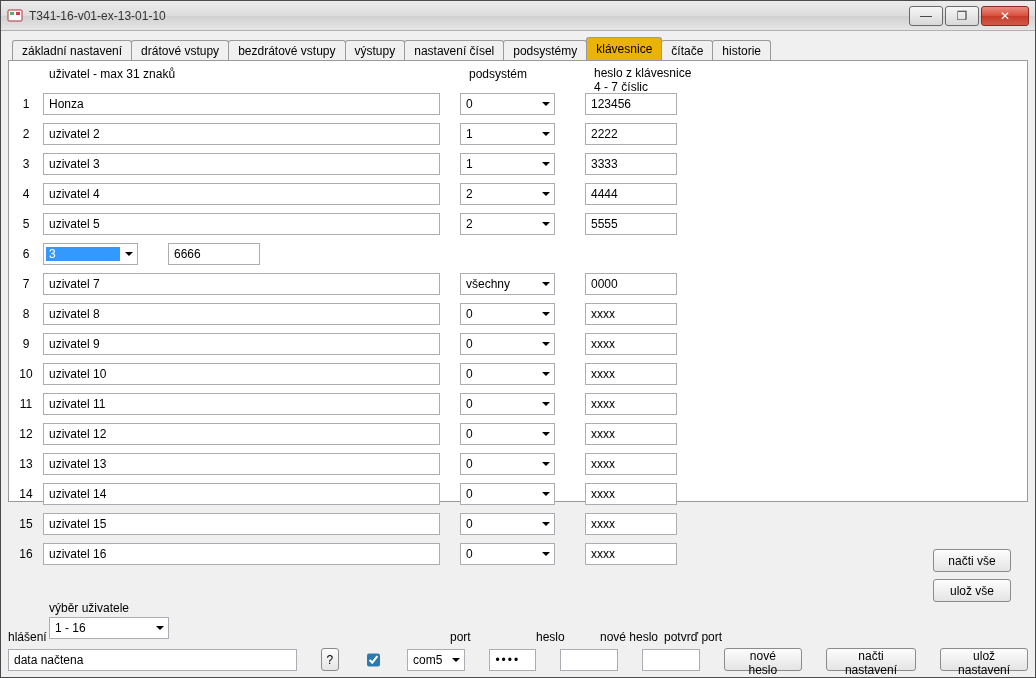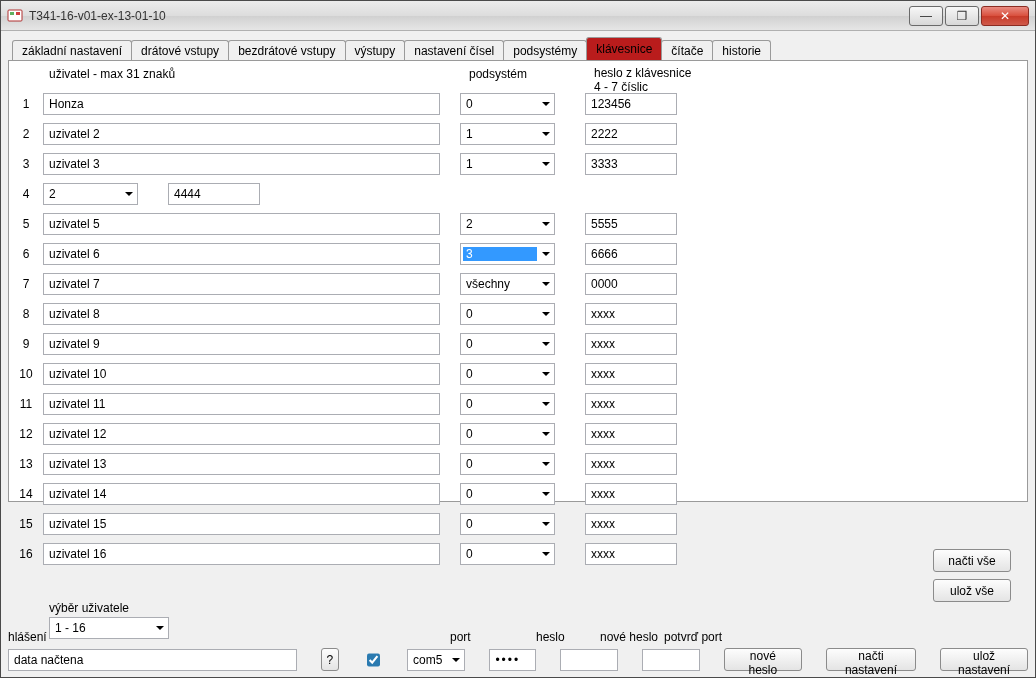--- a/index.html
+++ b/index.html
@@ -30,21 +30,21 @@
   .client { position:absolute; top:30px; left:0; right:0; bottom:0; padding:7px; }
 
   
   .tabstrip { display:flex; align-items:flex-end; height:22px; padding-left:4px; }
   .tab {
     border:1px solid #9a9a9a; border-bottom:none;
     padding:3px 9px 3px 9px; background:#f0f0f0; margin-right:-1px;
     border-top-left-radius:3px; border-top-right-radius:3px;
     color:#000; white-space:nowrap; position:relative; top:1px;
   }
-  .tab.active { background:#b91c1c; z-index:2; padding-top:4px; padding-bottom:4px; top:0; }
+  .tab.active { background:#eab308; z-index:2; padding-top:4px; padding-bottom:4px; top:0; }
   .tabpage {
     border:1px solid #9a9a9a; background:#fff; height:442px; position:relative;padding-left:16px;
   }
 
   
   .headers { position:absolute; top:6px; left:0; right:0; }
   .rows { position:absolute; top:28px; left:0; right:0; }
   .row { display:flex; align-items:center; height:30px; }
   .rownum { width:34px; text-align:center; color:#000; }
   .userfield { width:397px; margin-right:20px; }
@@ -170,38 +170,38 @@
             <span class="rownum">3</span>
             <input type="text" class="userfield" value="uzivatel 3" style="">
             <div class="combo subsys">
               <span class="val">1</span>
               <span class="arrow"></span>
             </div>
             <input type="text" class="pass" value="3333" style="">
           </div>
           <div class="row">
             <span class="rownum">4</span>
+            <input type="text" class="userfield" value="uzivatel 4" style="">
             <div class="combo subsys">
               <span class="val">2</span>
               <span class="arrow"></span>
             </div>
             <input type="text" class="pass" value="4444" style="">
           </div>
           <div class="row">
             <span class="rownum">5</span>
             <input type="text" class="userfield" value="uzivatel 5" style="">
             <div class="combo subsys">
               <span class="val">2</span>
               <span class="arrow"></span>
             </div>
             <input type="text" class="pass" value="5555" style="">
           </div>
           <div class="row">
             <span class="rownum">6</span>
-            <input type="text" class="userfield" value="uzivatel 6" style="">
             <div class="combo subsys">
               <span class="val selected">3</span>
               <span class="arrow"></span>
             </div>
             <input type="text" class="pass" value="6666" style="">
           </div>
           <div class="row">
             <span class="rownum">7</span>
             <input type="text" class="userfield" value="uzivatel 7" style="">
             <div class="combo subsys">

